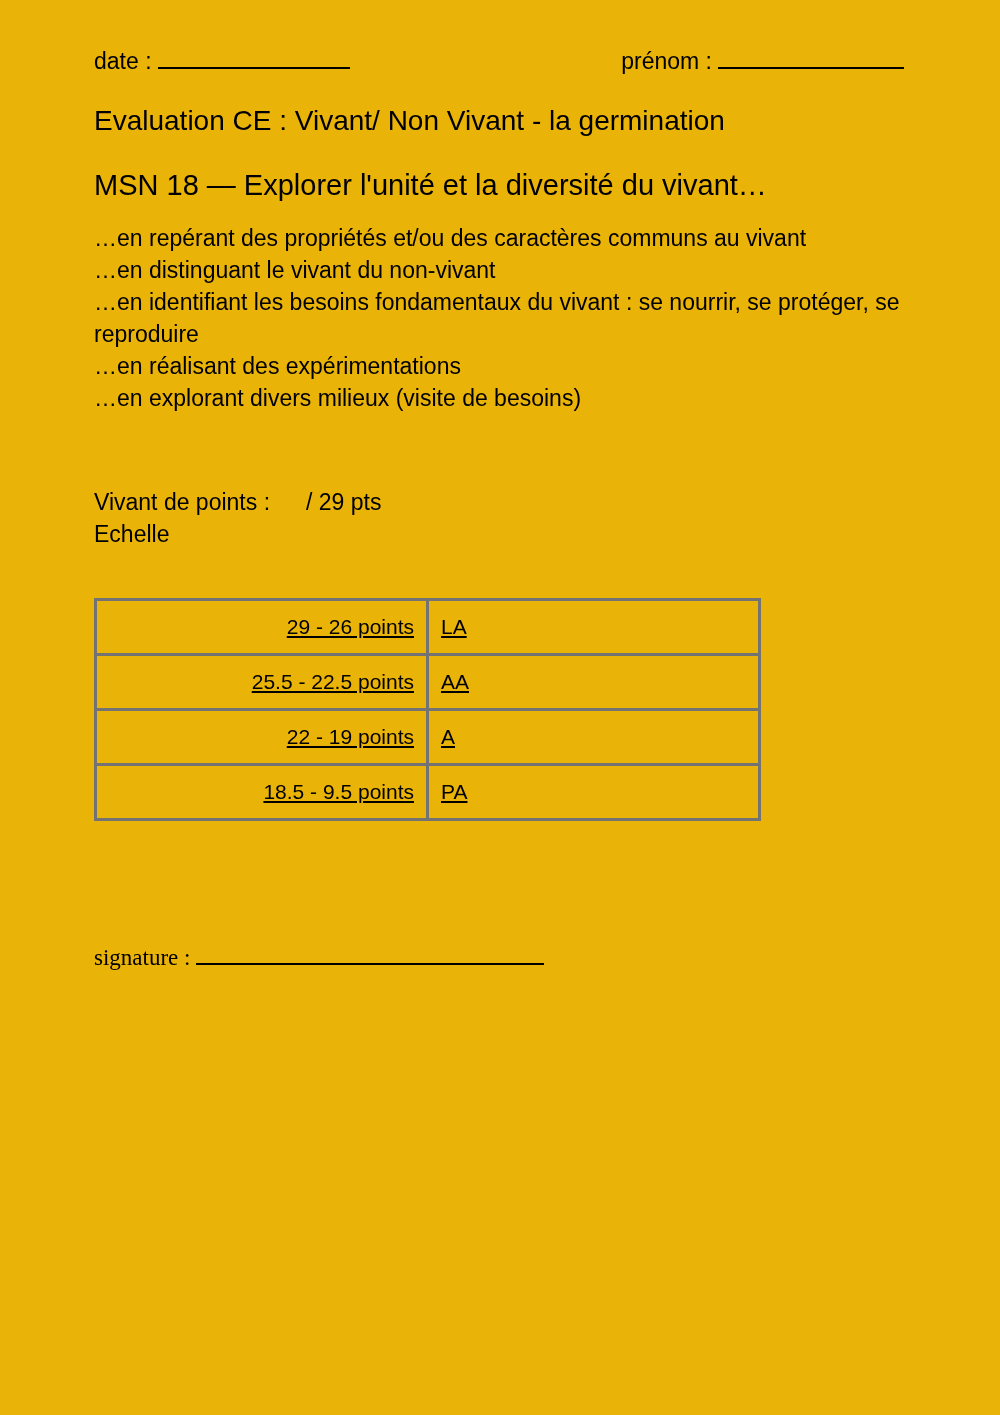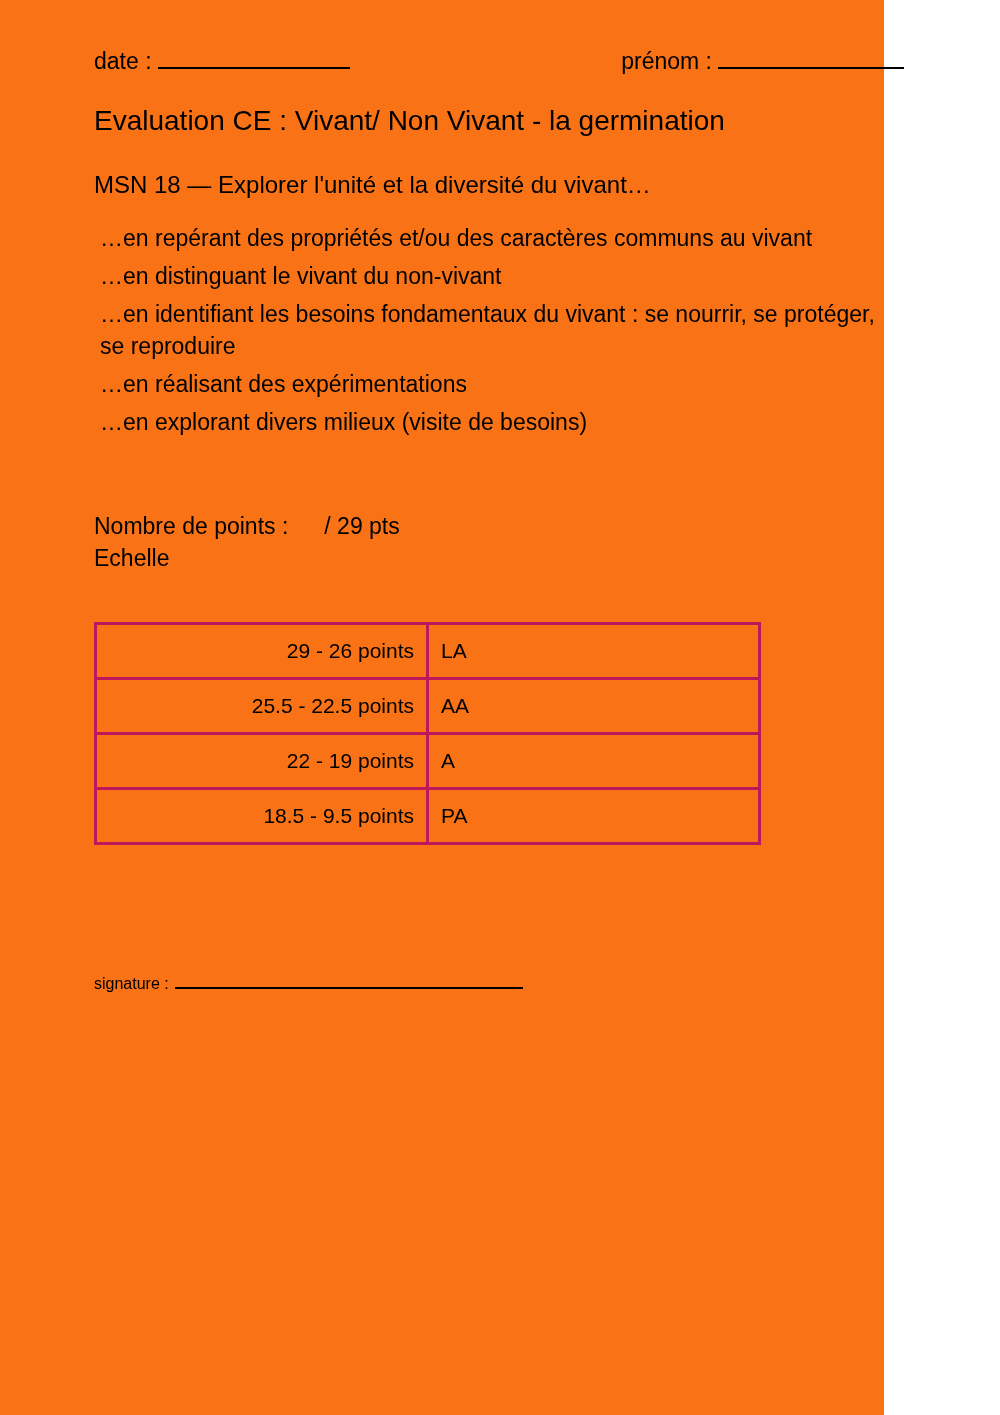--- a/index.html
+++ b/index.html
@@ -11,23 +11,23 @@
     width: 1000px;
     height: 1415px;
     font-family: "Liberation Sans", sans-serif;
     color: #000000;
     position: relative;
     overflow: hidden;
   }
   .page {
     position: absolute;
     top: 0; left: 0;
-    width: 884px;
+    width: 1000px;
     height: 1415px;
-    background: #f97316;
+    background: #eab308;
   }
   .content {
     position: absolute;
     left: 94px;
     top: 46px;
     width: 810px;
   }
 
   
   .header-row {
@@ -51,68 +51,70 @@
   }
   .rule-date { width: 192px; }
   .rule-prenom { width: 186px; }
 
   .title {
     font-size: 28px;
     line-height: 30px;
     margin-top: 28px;
   }
   .subtitle {
-    font-size: 24px;
+    font-size: 29px;
     line-height: 30px;
     margin-top: 34px;
   }
   .objectives {
     font-size: 23px;
     line-height: 32px;
     margin-top: 22px;
   }
   .objectives .obj-line {
-    margin: 6px;
+    margin: 0;
   }
 
   .points-block {
     font-size: 23px;
     line-height: 32px;
     margin-top: 72px;
   }
   .points-line .gap {
     display: inline-block;
     width: 36px;
   }
 
   
   .scale-table {
     margin-top: 48px;
     border-collapse: collapse;
     width: 610px;
     table-layout: fixed;
   }
   .scale-table td {
-    border: 3px solid #be185d;
+    border: 3px solid #737373;
     height: 52px;
     font-size: 21px;
     padding: 0 12px;
+    text-decoration: underline;
   }
   .scale-table td.range {
     text-align: right;
     width: 305px;
   }
   .scale-table td.grade {
     width: 305px;
   }
 
   .signature {
-    font-size: 16px;
+    font-size: 23px;
     line-height: 30px;
     margin-top: 122px;
+    font-family: Liberation Serif, serif;
   }
   .signature .rule-sign {
     display: inline-block;
     border-bottom: 2px solid #000;
     width: 348px;
     height: 20px;
     margin-left: 6px;
   }
 </style>
 </head>
@@ -137,21 +139,21 @@
     <div class="objectives">
       <div class="obj-line">…en repérant des propriétés et/ou des caractères communs au vivant</div>
       <div class="obj-line">…en distinguant le vivant du non-vivant</div>
       <div class="obj-line">…en identifiant les besoins fondamentaux du vivant : se nourrir, se protéger, se reproduire</div>
       <div class="obj-line">…en réalisant des expérimentations</div>
       <div class="obj-line">…en explorant divers milieux (visite de besoins)</div>
     </div>
 
     <div class="points-block">
       <div class="points-line">
-        <span>Nombre de points :</span><span class="gap"></span><span>/ 29 pts</span>
+        <span>Vivant de points :</span><span class="gap"></span><span>/ 29 pts</span>
       </div>
       <div class="points-line">Echelle</div>
     </div>
 
     <table class="scale-table">
       <tbody>
         <tr>
           <td class="range">29 - 26 points</td>
           <td class="grade">LA</td>
         </tr>

